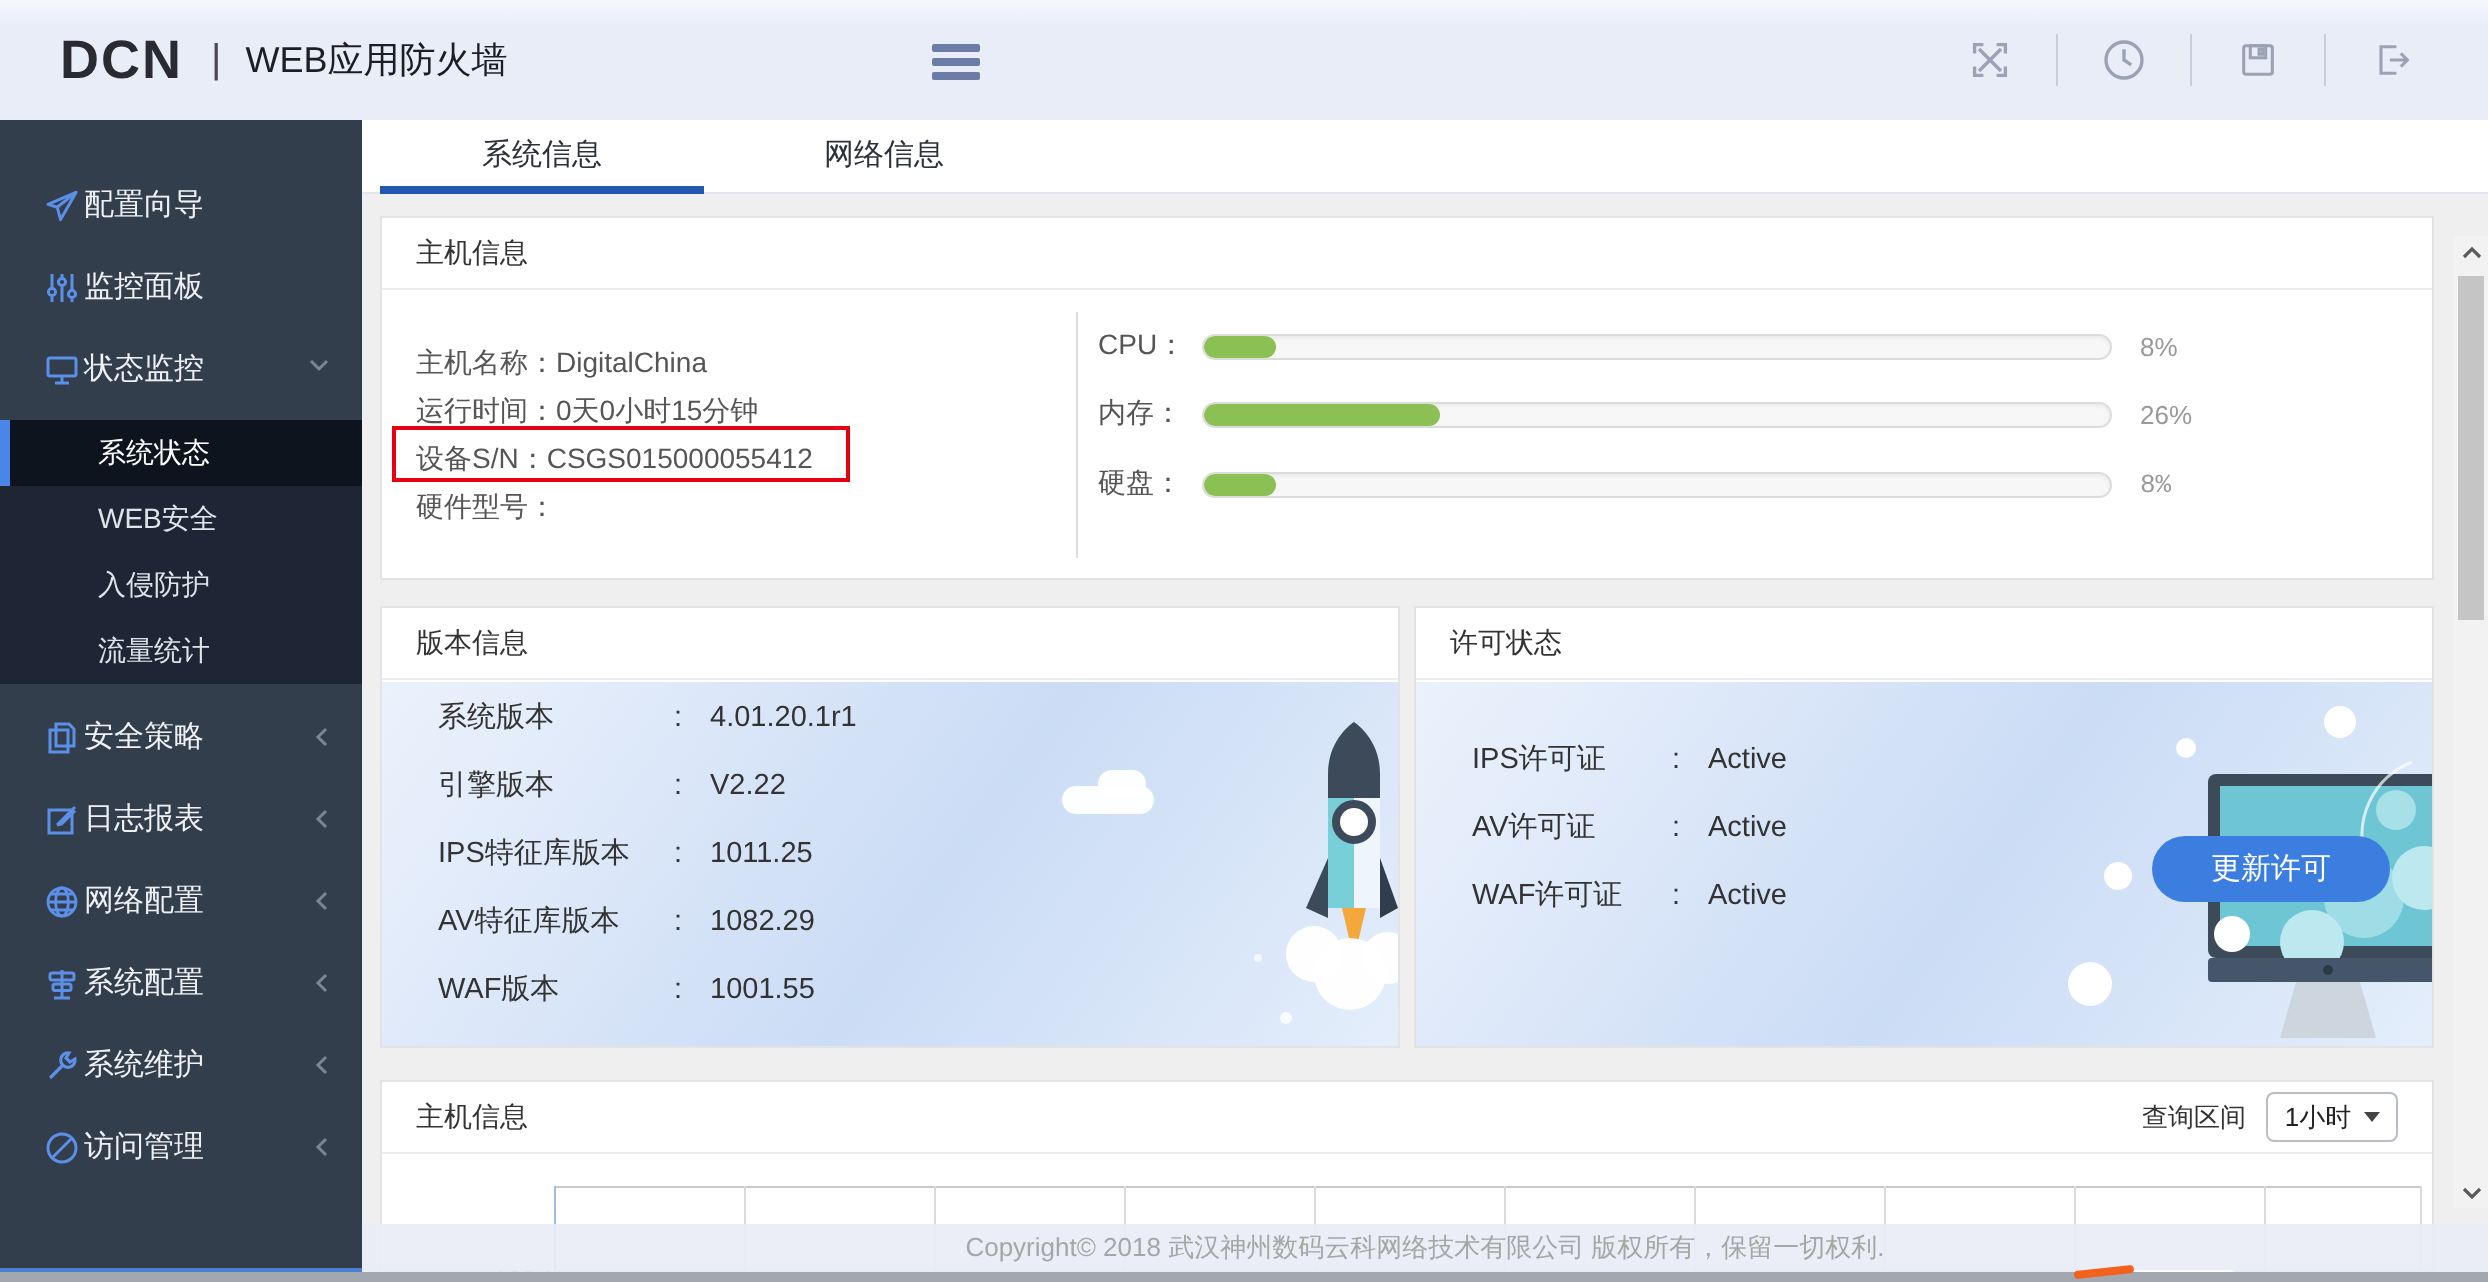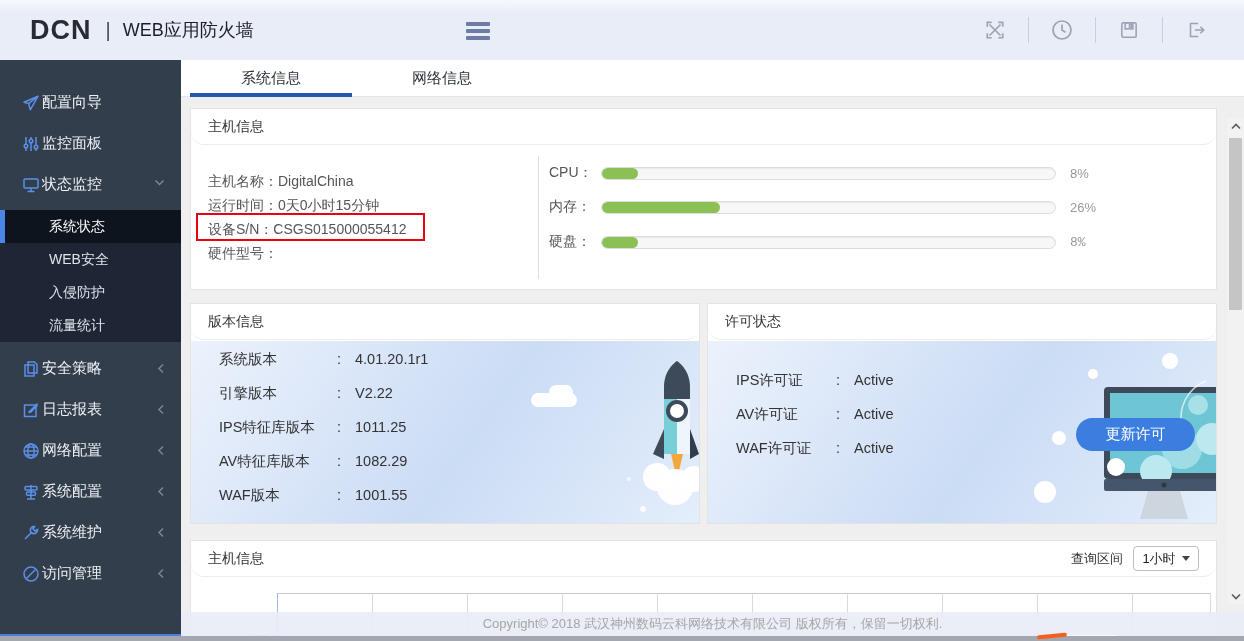--- a/index.html
+++ b/index.html
@@ -33,21 +33,21 @@
   .tabbar { position:absolute; left:181px; top:60px; width:1063px; height:37px; background:#ffffff;
             border-bottom:1px solid #e2e5eb; display:flex; z-index:10; }
   .tab { position:relative; width:162px; margin-left:9px; text-align:center; line-height:36px;
          font-size:15px; color:#2c313a; cursor:pointer; }
   .tab.active::after { content:""; position:absolute; left:0; bottom:-1px; width:162px; height:4px; background:#2457b0; }
 
   
   .content { position:absolute; left:181px; top:97px; width:1063px; height:544px; background:#efeff0; overflow:hidden; }
   .panel { position:absolute; background:#ffffff; border:1px solid #e3e3e5; }
   .panel-title { height:36px; line-height:35px; padding:0 17px; font-size:14px; color:#333333;
-                 border-bottom:1px solid #ececec; background:#ffffff; display:flex; align-items:center;border-radius:13px; }
+                 border-bottom:1px solid #ececec; background:#ffffff; display:flex; align-items:center; }
   .panel-title .t-left { flex:1; }
 
   
   .p-host { left:9px; top:11px; width:1027px; height:182px; }
   .host-fields { position:absolute; left:17px; top:60px; font-size:14px; color:#555555; }
   .host-fields .frow { height:24px; line-height:24px; }
   .sn-box { position:absolute; left:5px; top:104px; width:229px; height:28px; border:2px solid #e60012; pointer-events:none; }
   .host-div { position:absolute; left:347px; top:47px; height:123px; border-left:1px solid #dddddd; }
   .meter-row { position:absolute; left:358px; width:650px; height:28px; display:flex; align-items:center; }
   .meter-row .mlabel { width:52px; font-size:14px; color:#555555; }

